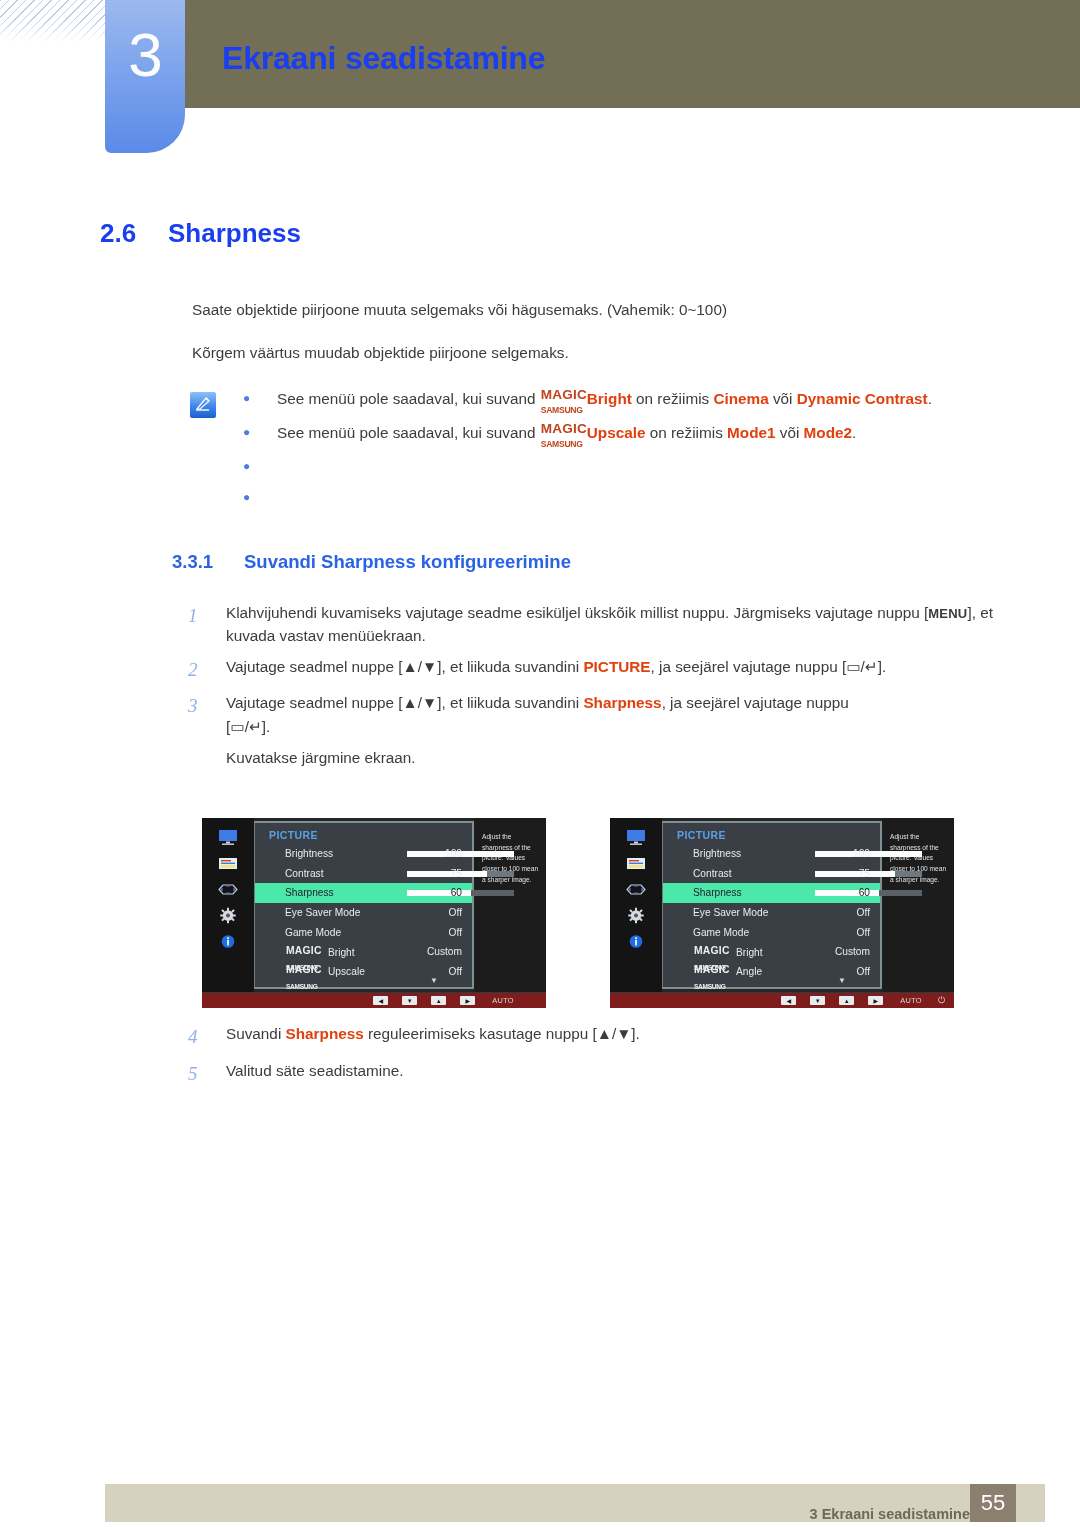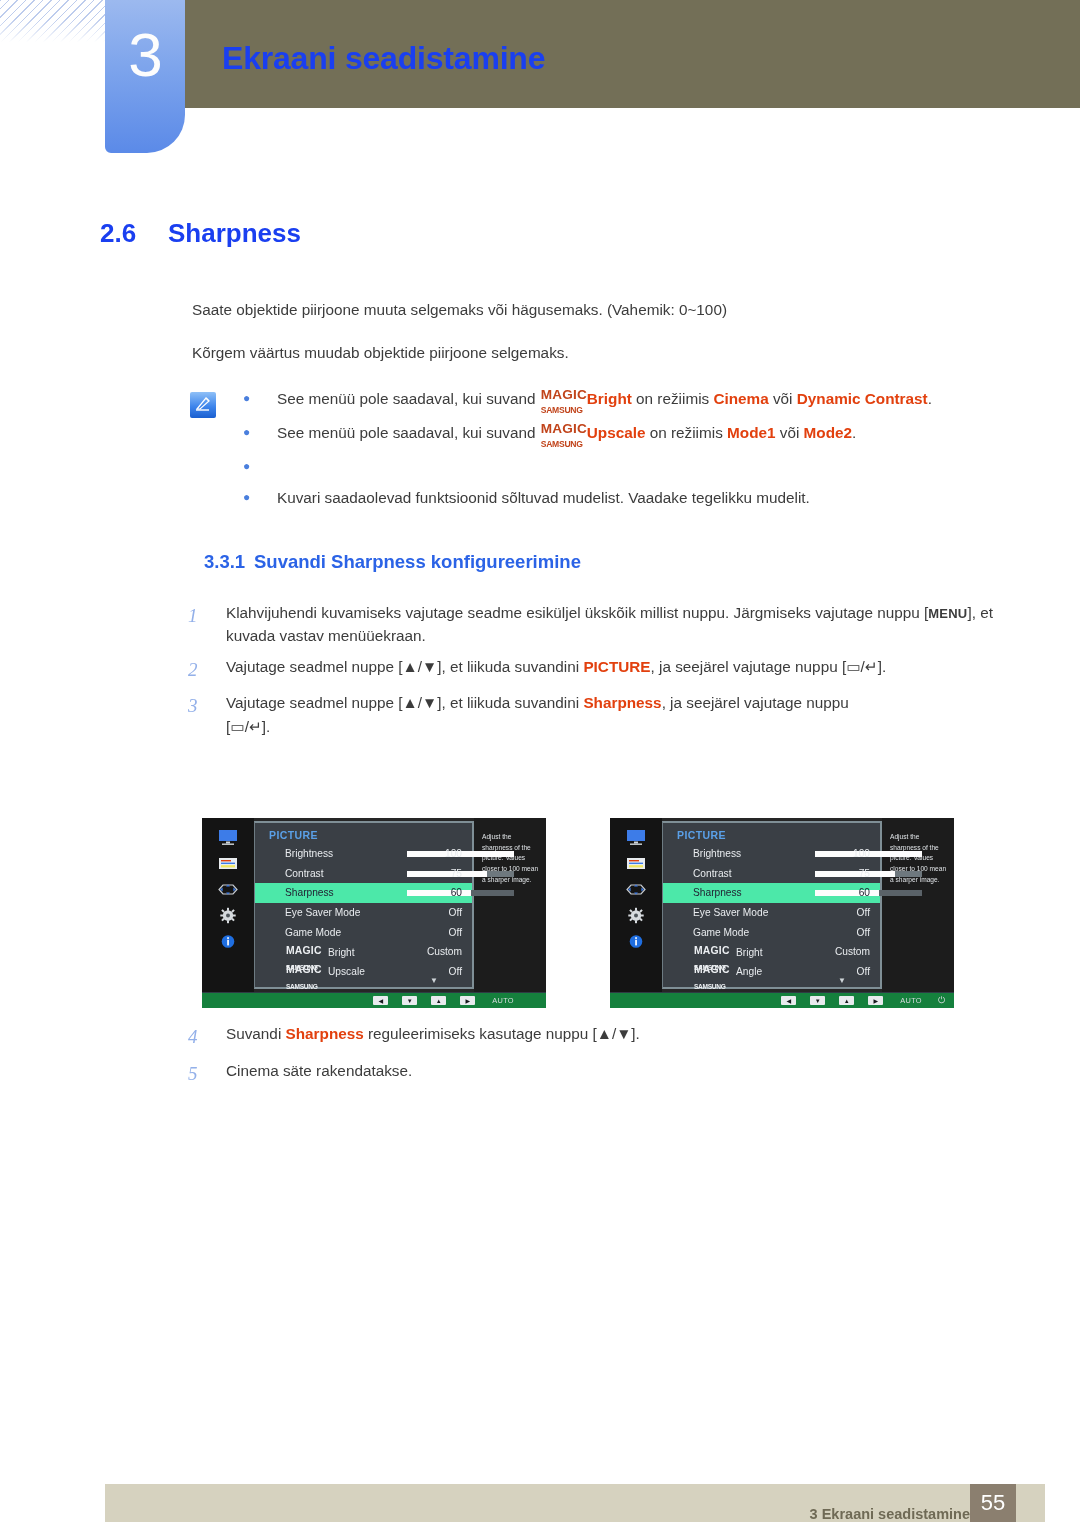--- a/index.html
+++ b/index.html
@@ -50,23 +50,23 @@
 
   
   .h2 {
     position:absolute; left:100px; top:218px;
     color:#1a3ff0; font-size:26px; font-weight:bold;
     display:flex; gap:24px;
   }
   .h2 .num { width:44px; }
 
   .h3 {
-    position:absolute; left:204px; top:551px;
+    position:absolute; left:172px; top:551px;
     color:#2b63e6; font-size:18.5px; font-weight:bold;
-    display:flex; gap:4px;
+    display:flex; gap:26px;
   }
   .h3 .num { min-width:46px; }
 
   
   .para {
     position:absolute; left:192px; font-size:15.3px;
     color:#3c3c3c; line-height:1.45;
   }
   #p1 { top:299px; }
   #p2 { top:342px;text-align:right; }
@@ -163,21 +163,21 @@
   .osd-row .magic i.s { top:-8px; font-size:6.6px; }
   .osd-row .magic i.m { top:0px; font-size:10.4px; }
   .osd-caret {
     position:absolute; left:175px; bottom:2px; color:#cfd5d9; font-size:8px;
   }
   .osd-help {
     width:72px; background:#1c1c1c; color:#dfe3e6;
     font-size:6.6px; line-height:1.62; padding:14px 6px 0 8px;
   }
   .osd-foot {
-    width:344px; height:16px; background:#15803d;
+    width:344px; height:16px; background:#7f1d1d;
     border-top:1px solid #2f3b44;
     display:flex; align-items:center; justify-content:flex-end;
     gap:14px; padding-right:9px;
   }
   .fbtn {
     width:15px; height:9px; background:#e8ebee; color:#15181c;
     font-size:6px; display:flex; align-items:center; justify-content:center;
     border-radius:1px;
   }
   .fauto { color:#d8dcdf; font-size:7.4px; letter-spacing:.3px; margin-left:3px;}
@@ -231,21 +231,20 @@
   </div>
   <div class="note-row">
     <span class="bul">●</span>
     <span><span>See menüü pole saadaval, kui suvand </span><span class="magic"><i class="s">SAMSUNG</i><i class="m">MAGIC</i></span><span class="red">Upscale</span><span> on režiimis </span><span class="red">Mode1</span><span> või </span><span class="red">Mode2</span><span>.</span></span>
   </div>
   <div class="note-row">
     <span class="bul">●</span>
   </div>
   <div class="note-row">
     <span class="bul">●</span>
-    <span>Kuvari saadaolevad funktsioonid sõltuvad mudelist. Vaadake tegelikku mudelit.</span>
   </div>
 </div>
 
 <div class="h3">
   <span class="num">3.3.1</span>
   <span>Suvandi Sharpness konfigureerimine</span>
 </div>
 
 <div class="steps" id="steps-top">
   <div class="step">
@@ -254,20 +253,21 @@
   </div>
   <div class="step">
     <span class="sn">2</span>
     <span class="sbody"><span>Vajutage seadmel nuppe [▲/▼], et liikuda suvandini </span><span class="red">PICTURE</span><span>, ja seejärel vajutage nuppu [▭/↵].</span></span>
   </div>
   <div class="step">
     <span class="sn">3</span>
     <span class="sbody">
       <span>Vajutage seadmel nuppe [▲/▼], et liikuda suvandini </span><span class="red">Sharpness</span><span>, ja seejärel vajutage nuppu</span>
       <div>[▭/↵].</div>
+      <div class="sub">Kuvatakse järgmine ekraan.</div>
     </span>
   </div>
 </div>
 
 <div class="osd-wrap" id="osd-left">
   <div class="osd">
     <div class="osd-rail">
       <div class="rail-ico">
         <svg viewBox="0 0 22 17">
             <rect x="2" y="1" width="18" height="11" fill="#3d7ce8"></rect>
@@ -493,19 +493,19 @@
   </div>
 </div>
 
 <div class="steps" id="steps-bot">
   <div class="step">
     <span class="sn">4</span>
     <span class="sbody"><span>Suvandi </span><span class="red">Sharpness</span><span> reguleerimiseks kasutage nuppu [▲/▼].</span></span>
   </div>
   <div class="step">
     <span class="sn">5</span>
-    <span class="sbody">Cinema säte rakendatakse.</span>
+    <span class="sbody">Valitud säte seadistamine.</span>
   </div>
 </div>
 
 <div class="footer-band"></div>
 <div class="footer-text">3 Ekraani seadistamine</div>
 <div class="footer-pg">55</div>
 
 </body></html>

